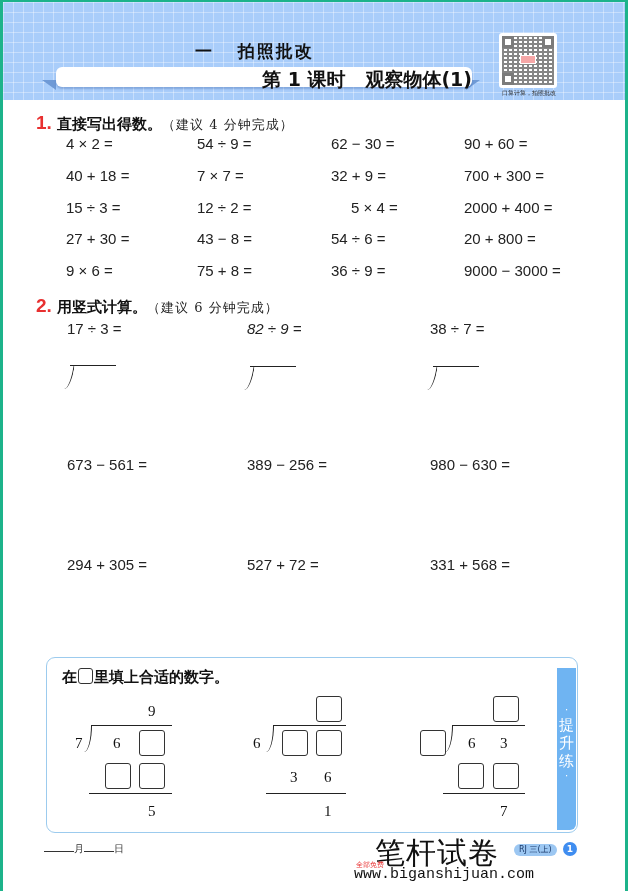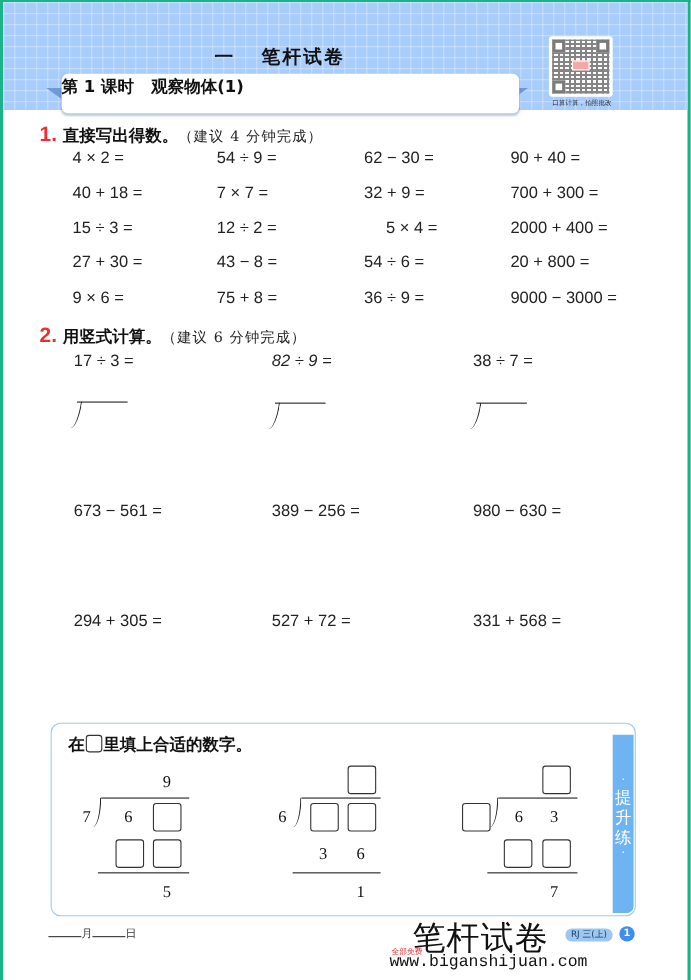--- a/index.html
+++ b/index.html
@@ -11,23 +11,23 @@
       background-color: #a9cdfa;
       background-image:
         linear-gradient(rgba(255,255,255,0.35) 1px, transparent 1px),
         linear-gradient(90deg, rgba(255,255,255,0.35) 1px, transparent 1px);
       background-size: 10px 10px; }
     .unit-title { position: absolute; left: 195px; top: 40px; font-size: 17px; font-weight: bold; color: #111; letter-spacing: 2px; white-space: pre; }
     .ribbon-tail-l { position: absolute; left: 42px; top: 80px; width: 0; height: 0;
       border-top: 10px solid #6f9ad6; border-left: 14px solid transparent; }
     .ribbon-tail-r { position: absolute; left: 466px; top: 80px; width: 0; height: 0;
       border-top: 10px solid #6f9ad6; border-right: 14px solid transparent; }
-    .ribbon { position: absolute; left: 56px; top: 67px; width: 416px; height: 36px; background: #fff;
+    .ribbon { position: absolute; left: 56px; top: 67px; width: 416px; height: 20px; background: #fff;
       border-radius: 6px; box-shadow: 0 2px 2px rgba(60,100,170,0.35);
-      text-align: left; font-size: 15px; font-weight: bold; line-height: 24px; white-space: pre; color: #111; }
+      text-align: right; font-size: 19px; font-weight: bold; line-height: 24px; white-space: pre; color: #111; }
     .qr { position: absolute; left: 499px; top: 33px; width: 58px; height: 55px; background: #fff; border-radius: 3px; padding: 3px; }
     .qr-grid { width: 52px; height: 49px;
       background:
         repeating-linear-gradient(90deg, #222 0 2px, transparent 2px 5px),
         repeating-linear-gradient(0deg, #222 0 2px, transparent 2px 4px);
       opacity: 0.55; position: relative; }
     .qr-corner { position: absolute; width: 12px; height: 12px; border: 3px solid #111; background: #fff; }
     .qr-logo { position: absolute; left: 18px; top: 19px; width: 16px; height: 9px; background: #f06060; border: 1px solid #fff; }
     .qr-caption { position: absolute; left: 495px; top: 89px; width: 68px; font-size: 6px; text-align: center; color: #222; }
 
@@ -61,21 +61,21 @@
       font-size: 8px; line-height: 12px; color: #1a3a6a; white-space: nowrap; }
     .page-no { position: absolute; left: 563px; top: 842px; width: 14px; height: 14px; border-radius: 50%; background: #3f8df0; color: #fff;
       font-size: 9px; font-weight: bold; text-align: center; line-height: 14px; }
   </style>
 </head>
 <body>
 
 <div class="frame"></div>
 
 <div class="header"></div>
-<div class="unit-title">一   笔杆试卷</div>
+<div class="unit-title">一   拍照批改</div>
 <div class="ribbon-tail-l"></div>
 <div class="ribbon-tail-r"></div>
 <div class="ribbon">第 1 课时   观察物体(1)</div>
 <div class="qr">
   <div class="qr-grid">
     <div class="qr-corner" style="left:0;top:0;"></div>
     <div class="qr-corner" style="right:0;top:0;"></div>
     <div class="qr-corner" style="left:0;bottom:0;"></div>
     <div class="qr-logo"></div>
   </div>
@@ -83,21 +83,21 @@
 <div class="qr-caption">口算计算，拍照批改</div>
 
 <div class="q-head" style="left:36px; top:112px;">
   <span class="q-num">1.</span>
   <span>直接写出得数。</span><span class="q-hint">（建议 4 分钟完成）</span>
 </div>
 
 <div class="eq" style="left:66px; top:135px;">4 × 2 =</div>
 <div class="eq" style="left:197px; top:135px;">54 ÷ 9 =</div>
 <div class="eq" style="left:331px; top:135px;">62 − 30 =</div>
-<div class="eq" style="left:464px; top:135px;">90 + 40 =</div>
+<div class="eq" style="left:464px; top:135px;">90 + 60 =</div>
 
 <div class="eq" style="left:66px; top:167px;">40 + 18 =</div>
 <div class="eq" style="left:197px; top:167px;">7 × 7 =</div>
 <div class="eq" style="left:331px; top:167px;">32 + 9 =</div>
 <div class="eq" style="left:464px; top:167px;">700 + 300 =</div>
 
 <div class="eq" style="left:66px; top:199px;">15 ÷ 3 =</div>
 <div class="eq" style="left:197px; top:199px;">12 ÷ 2 =</div>
 <div class="eq" style="left:351px; top:199px;text-align:center;">5 × 4 =</div>
 <div class="eq" style="left:464px; top:199px;">2000 + 400 =</div>

